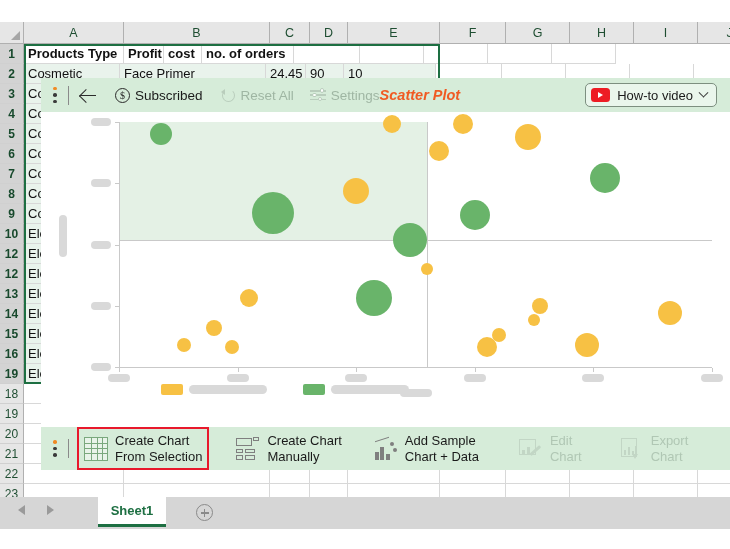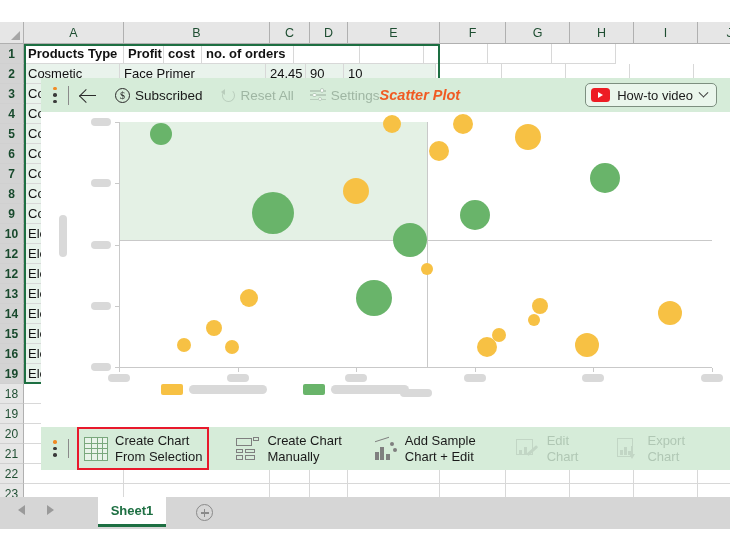--- a/index.html
+++ b/index.html
@@ -713,21 +713,21 @@
           <span class="ic ic-smp">
             <span class="zig"></span>
             <span class="dot d1"></span>
             <span class="dot d2"></span>
             <span class="bar s1"></span>
             <span class="bar s2"></span>
             <span class="bar s3"></span>
           </span>
           <span class="act-lbl">
             <span>Add Sample</span>
-            <span>Chart + Edit</span>
+            <span>Chart + Data</span>
           </span>
         </div>
         <div class="act dim" style="margin-left: 30px;">
           <span class="ic ic-edit">
             <span class="fr"></span>
             <span class="bb e1"></span>
             <span class="bb e2"></span>
             <span class="pen"></span>
           </span>
           <span class="act-lbl">

